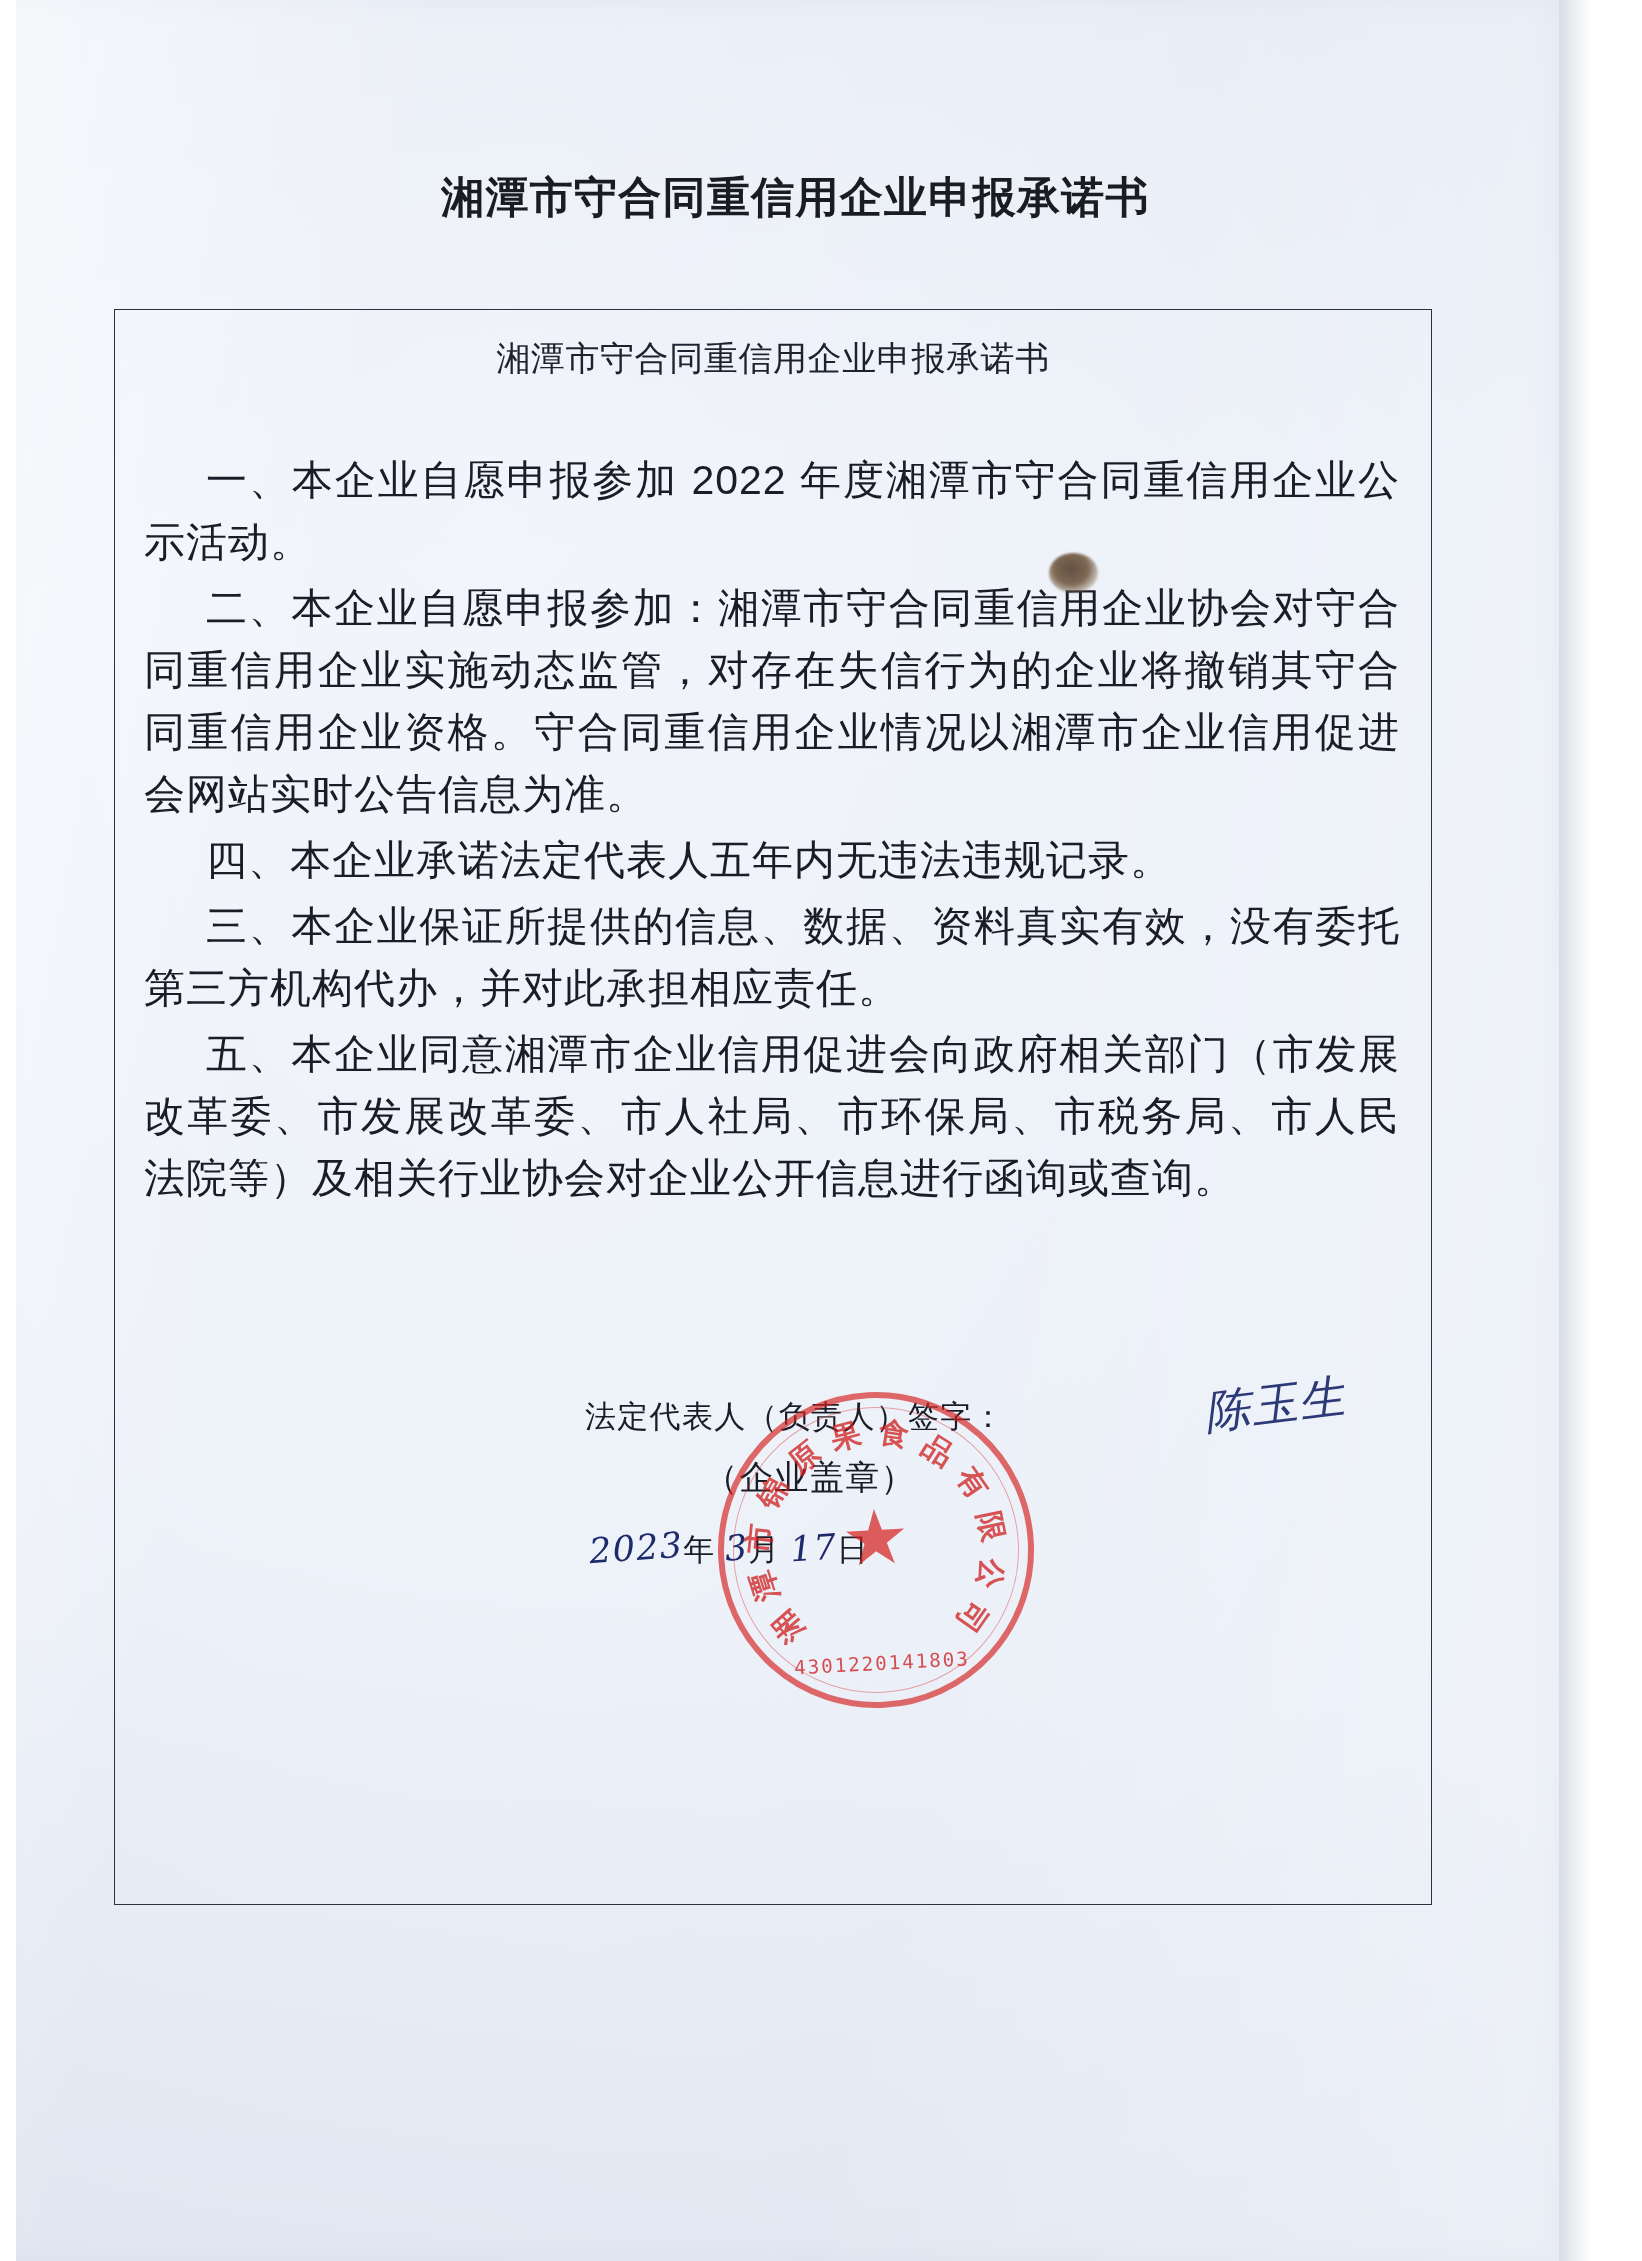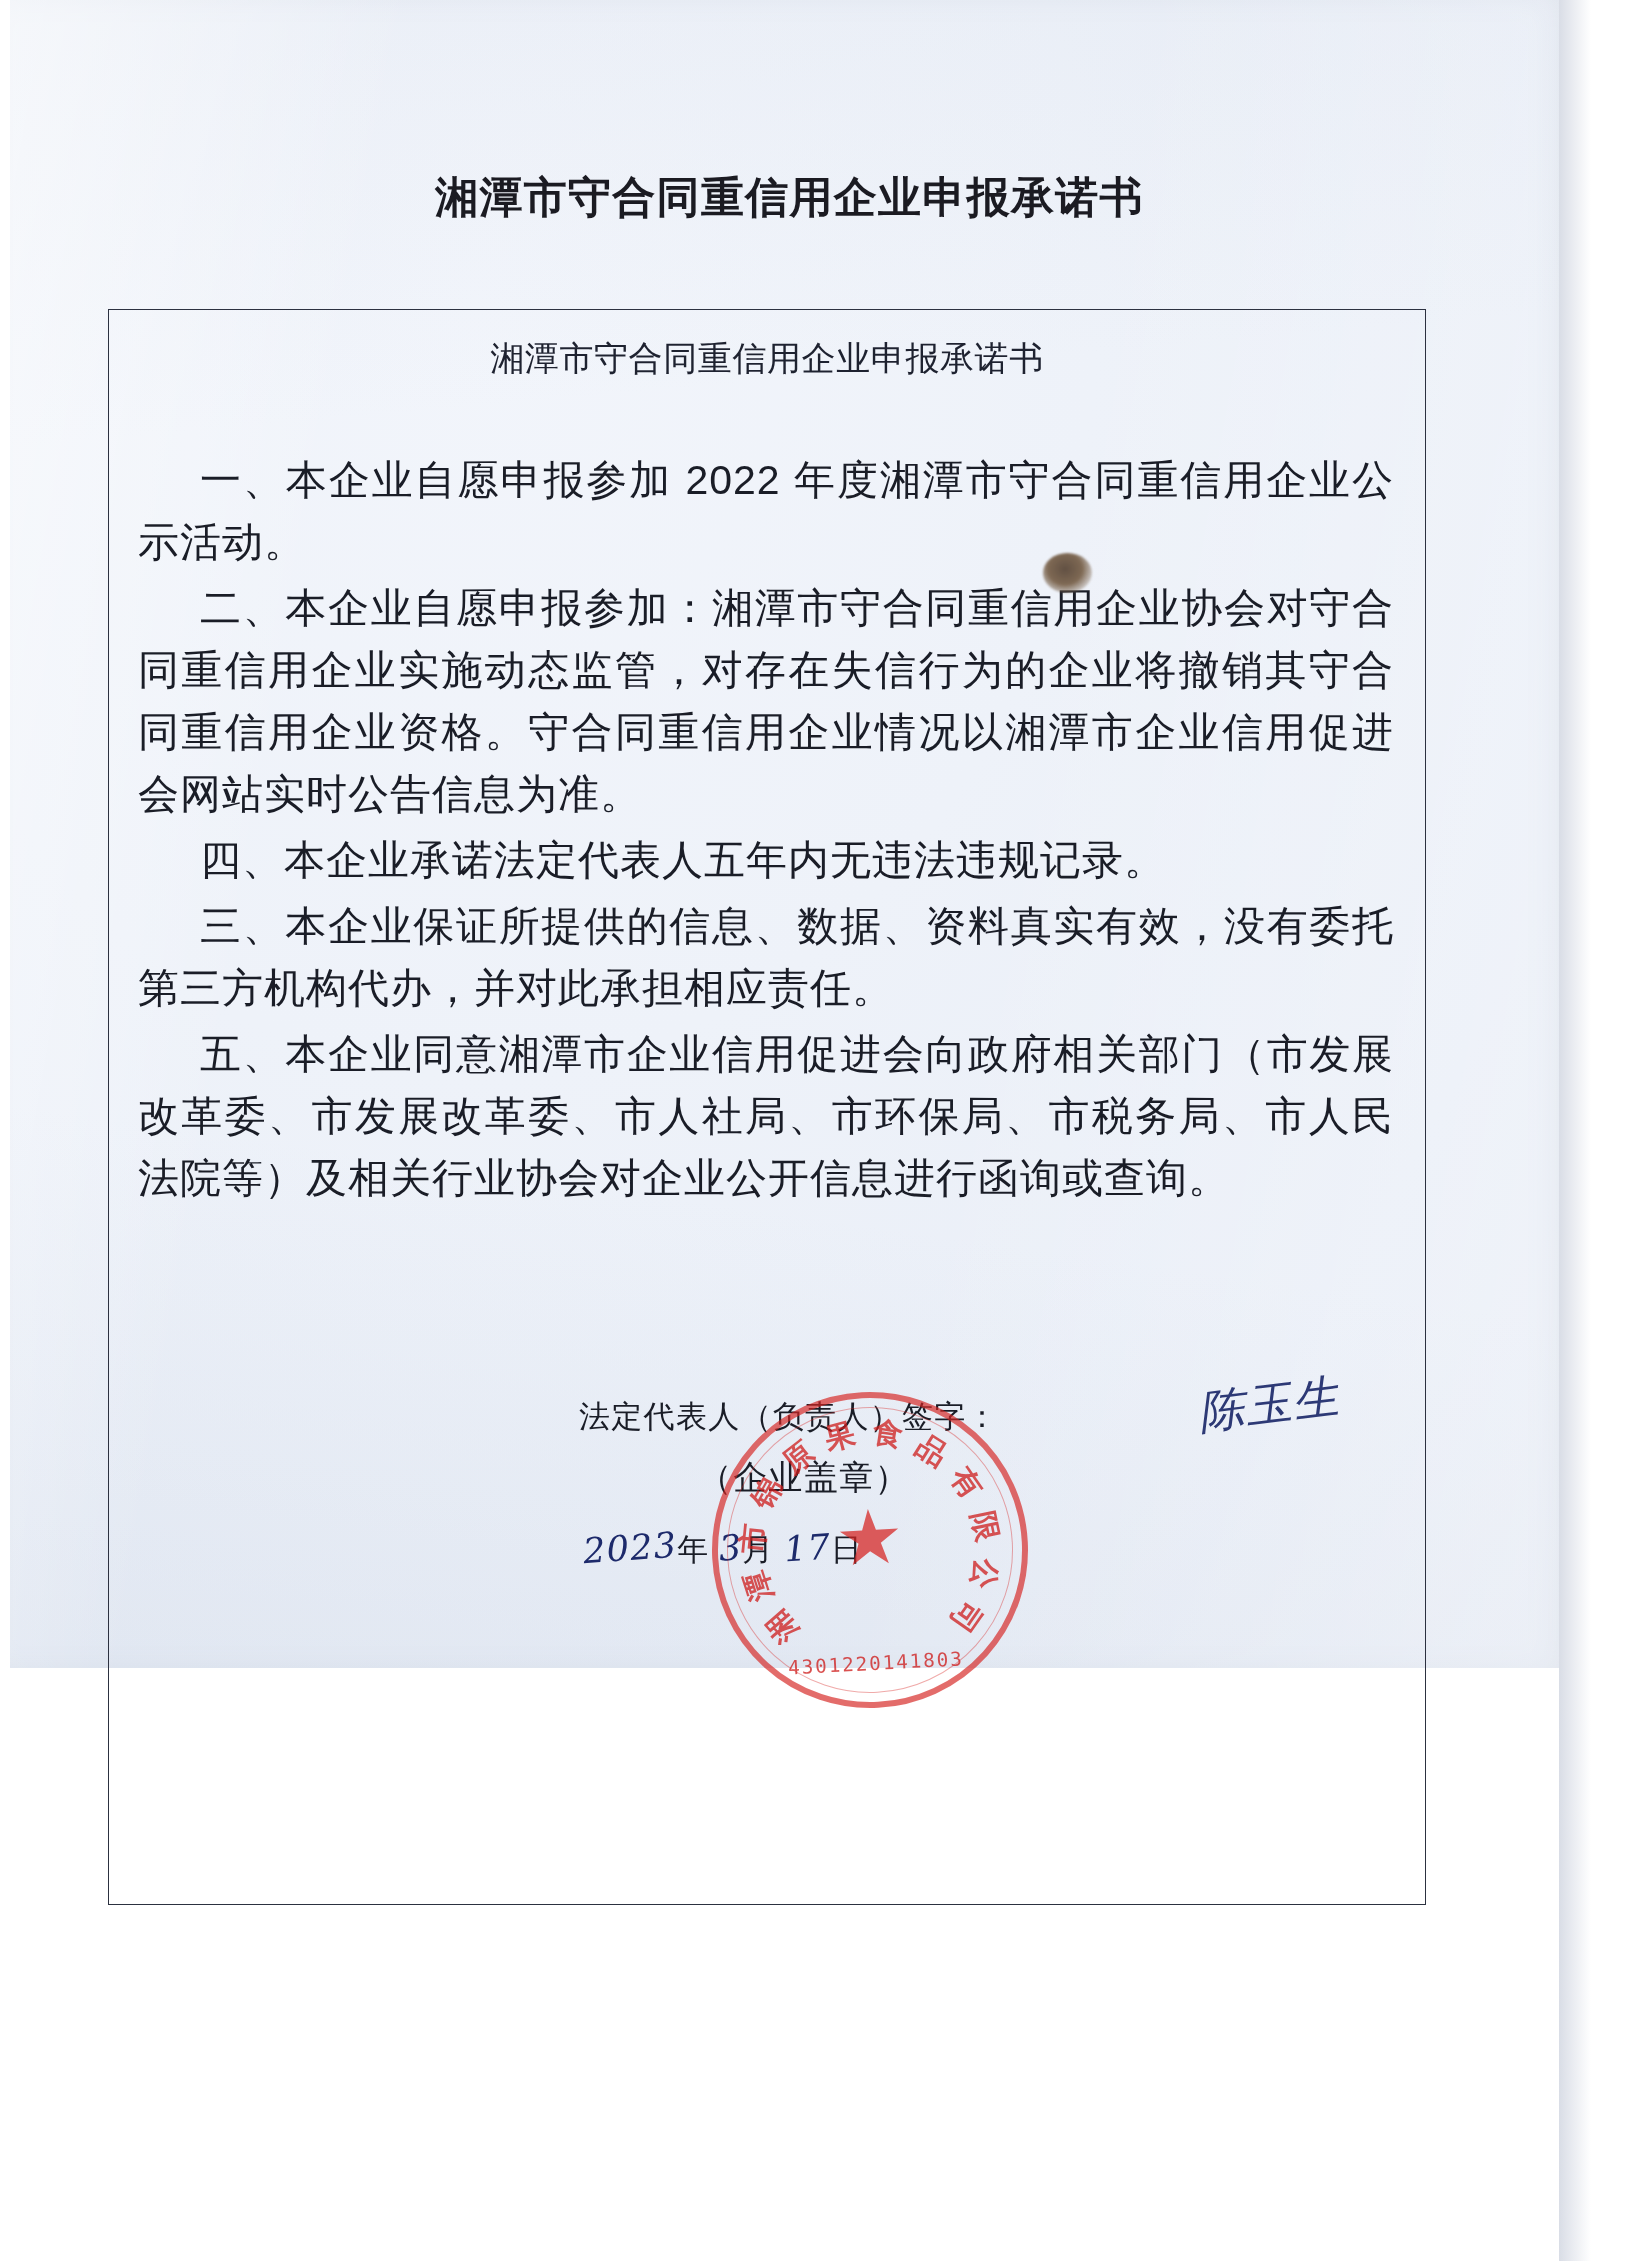--- a/index.html
+++ b/index.html
@@ -10,24 +10,24 @@
     width: 1643px;
     height: 2261px;
     background: #ffffff;
     font-family: "Liberation Serif", serif;
     overflow: hidden;
   }
 
   
   #scan-page {
     position: absolute;
-    left: 10px;
+    left: 16px;
     top: 0;
     width: 1559px;
-    height: 1668px;
+    height: 2261px;
     background:
       radial-gradient(ellipse at 30% 18%, #f2f5fb 0%, #eef2f9 40%, #e9eef7 75%, #e6ebf5 100%);
     box-shadow: inset -19.3px 0 39px -19.3px rgba(120,130,150,0.25);
   }
   
   #paper-texture {
     position: absolute;
     inset: 0;
     background:
       linear-gradient(100deg, rgba(255,255,255,0.55) 0%, rgba(255,255,255,0) 22%, rgba(255,255,255,0) 60%, rgba(255,255,255,0.35) 100%),

